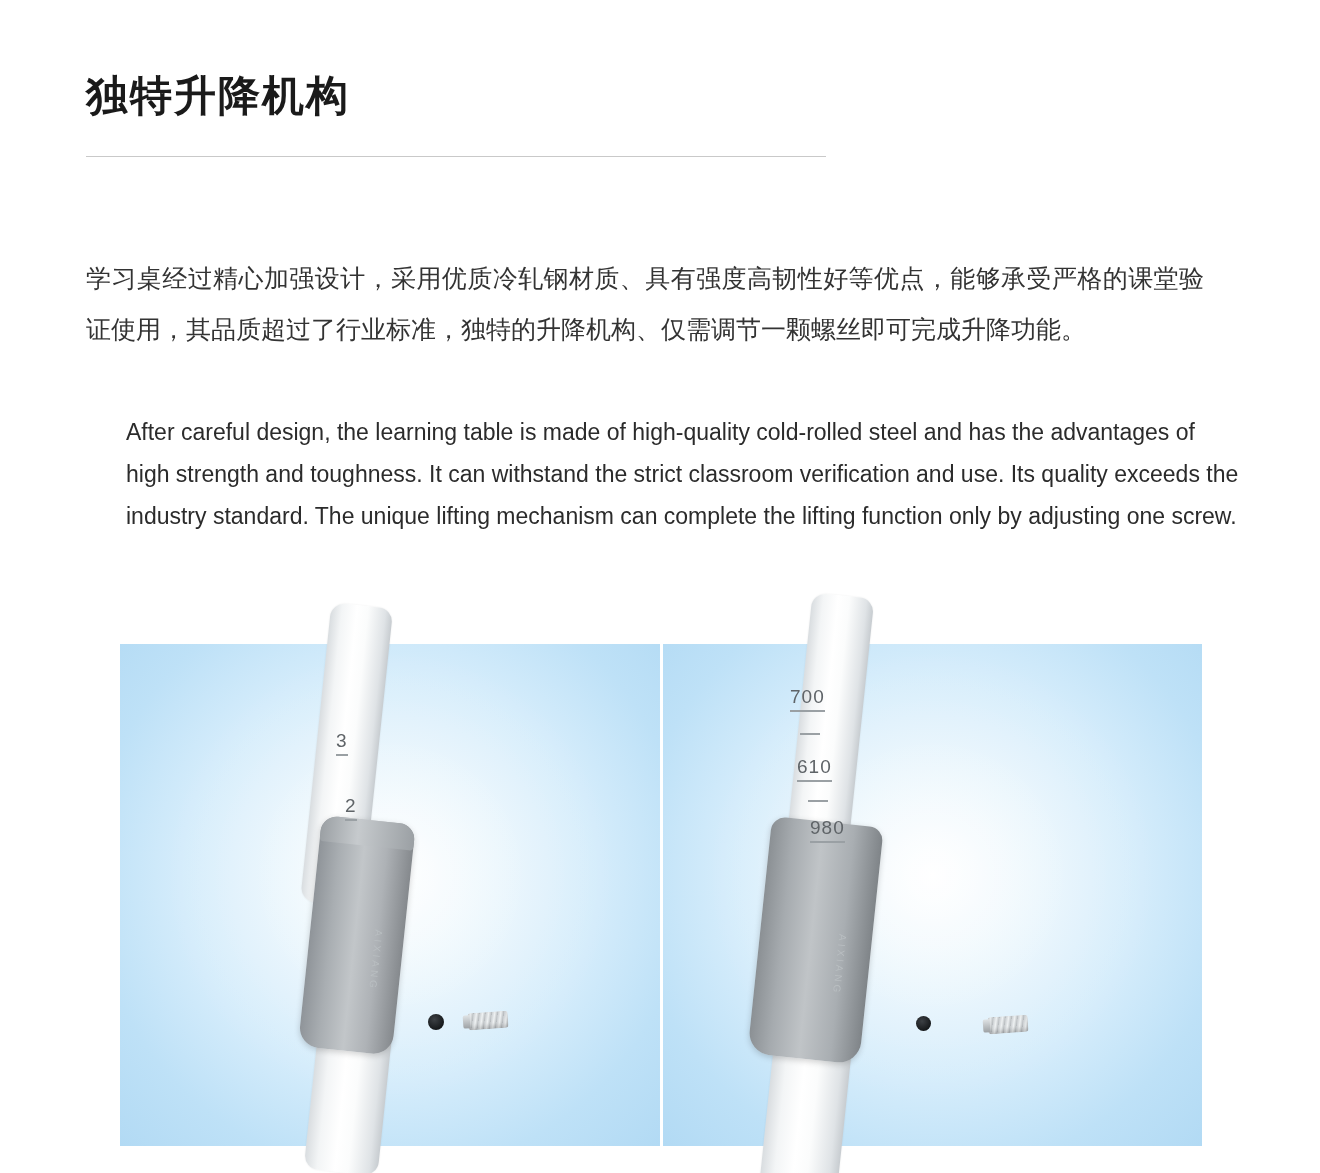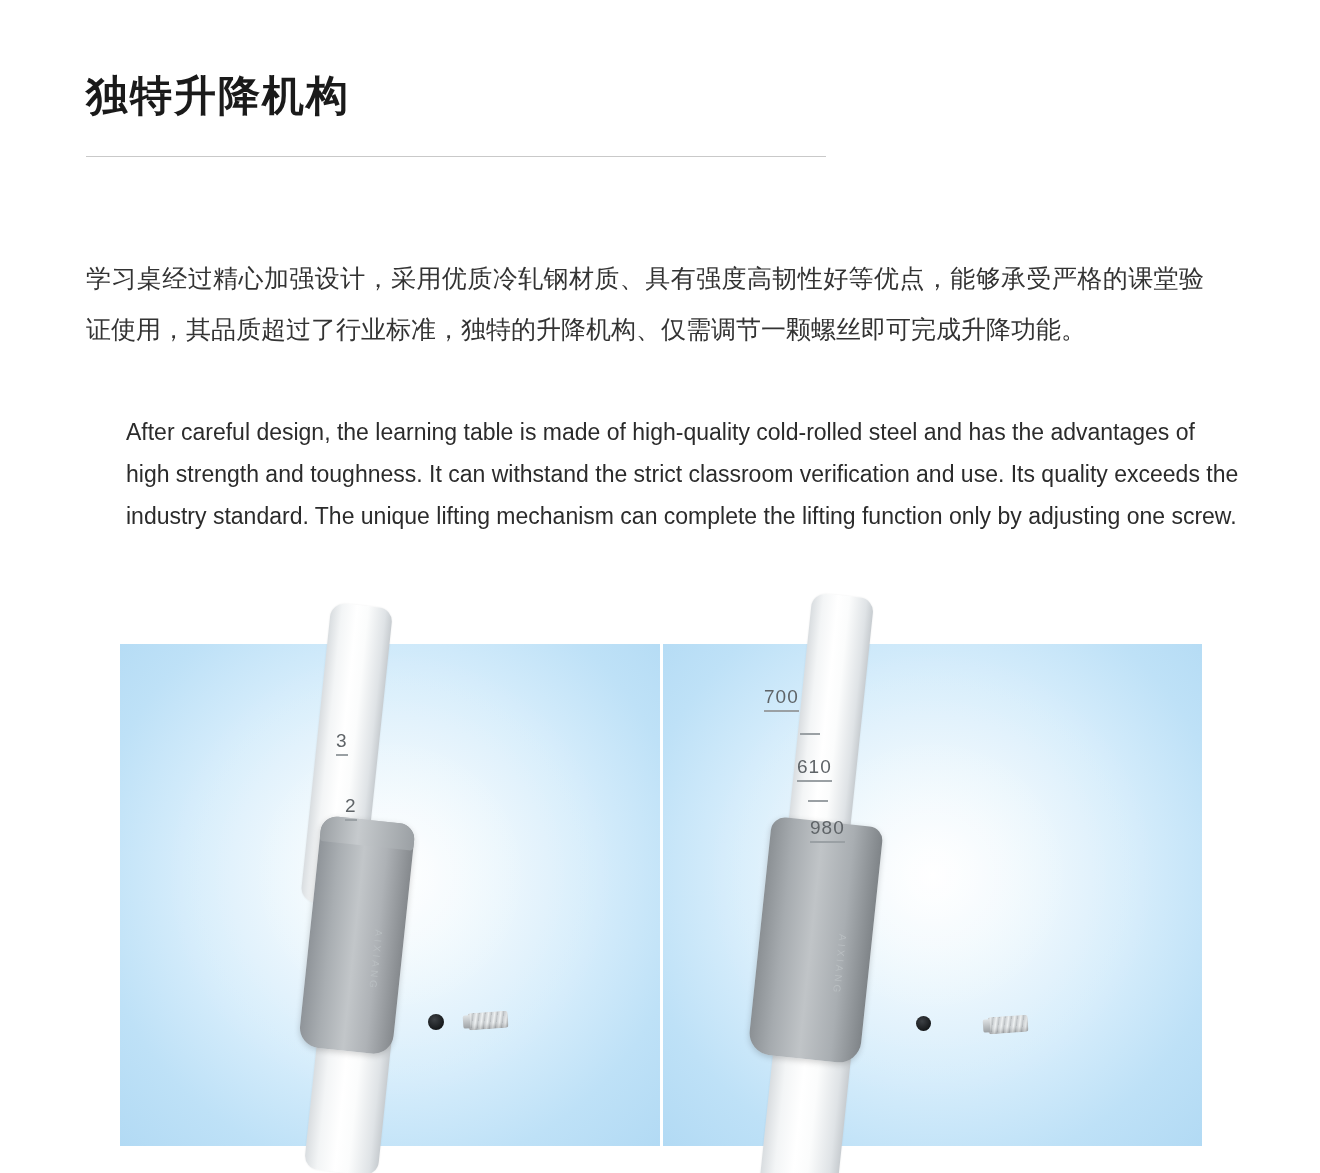--- a/index.html
+++ b/index.html
@@ -264,19 +264,19 @@
   <span class="tick-num" style="left:345px; top:795px;">2</span>
 
   <div class="leg leg-top-r" style="top:594px;"></div>
   <div class="leg leg-bot-r" style="top:894px;"></div>
   <div class="collar-r" style="top:822px;">
     <span class="brand" style="left:88px; top:110px;">AIXIANG</span>
   </div>
   <div class="hole-r"></div>
   <div class="screw screw-r"></div>
 
-  <span class="tick-num" style="left:764px; top:686px;">700</span>
+  <span class="tick-num" style="left:790px; top:686px;">700</span>
   <div class="dash" style="left:800px; top:733px;"></div>
   <span class="tick-num" style="left:797px; top:756px;">610</span>
   <div class="dash" style="left:808px; top:800px;"></div>
   <span class="tick-num" style="left:810px; top:817px;">980</span>
 
 </div>
 
 </body></html>

